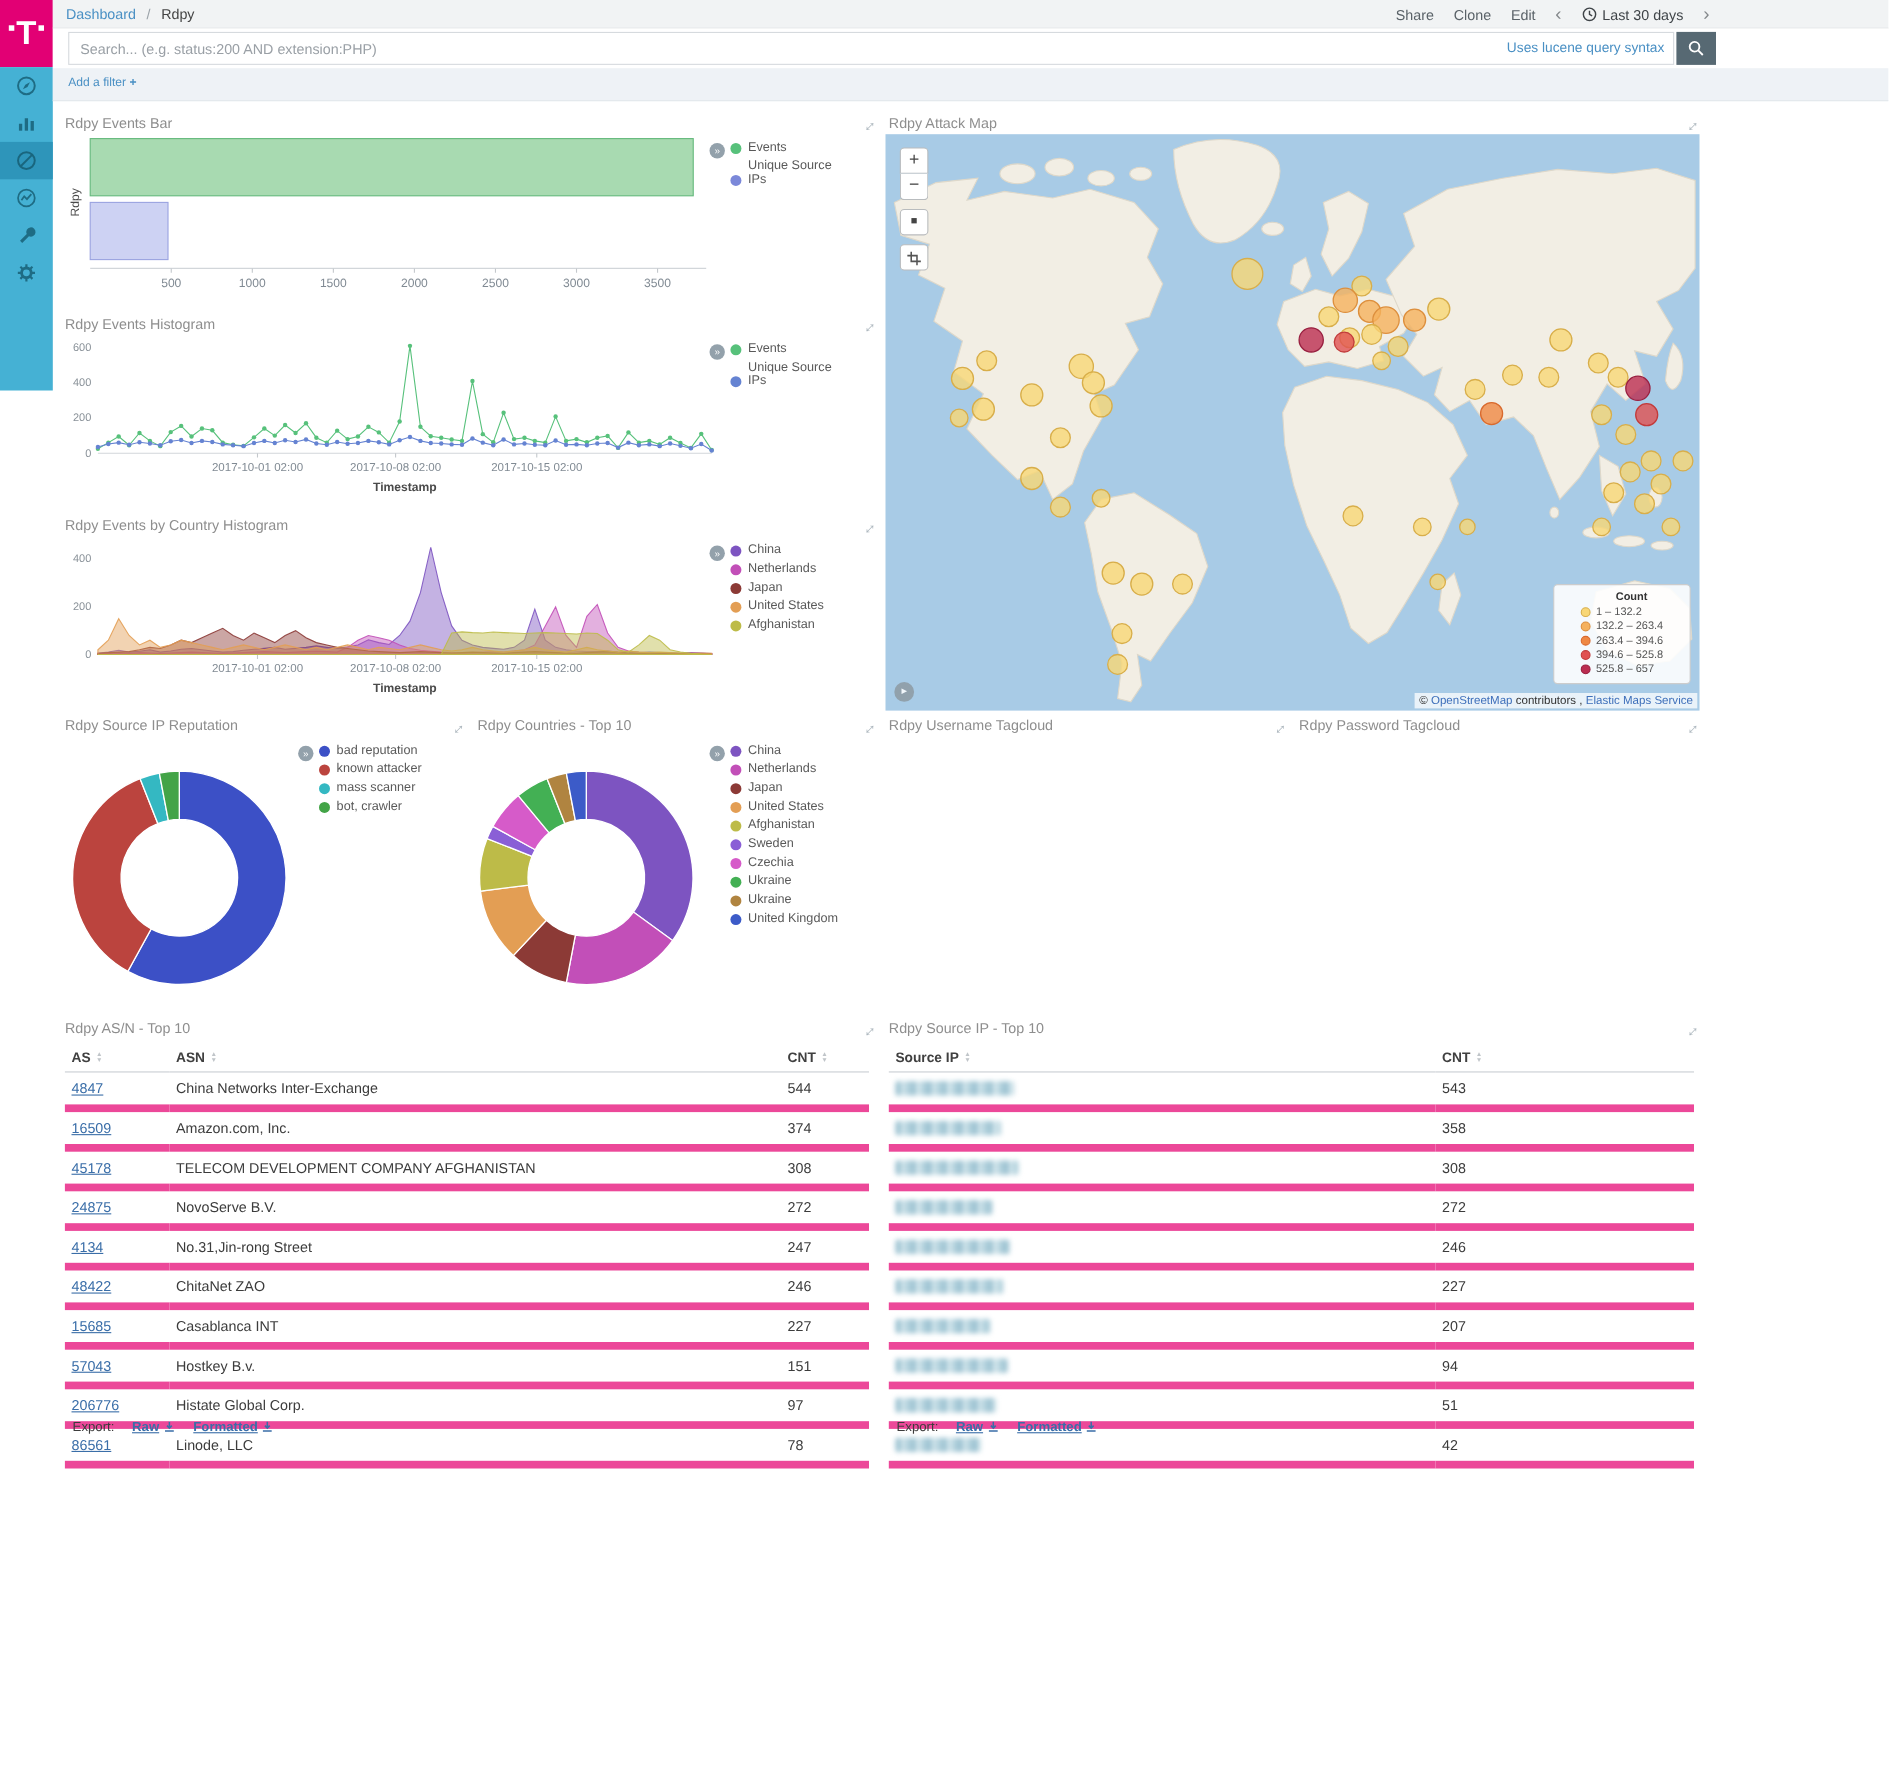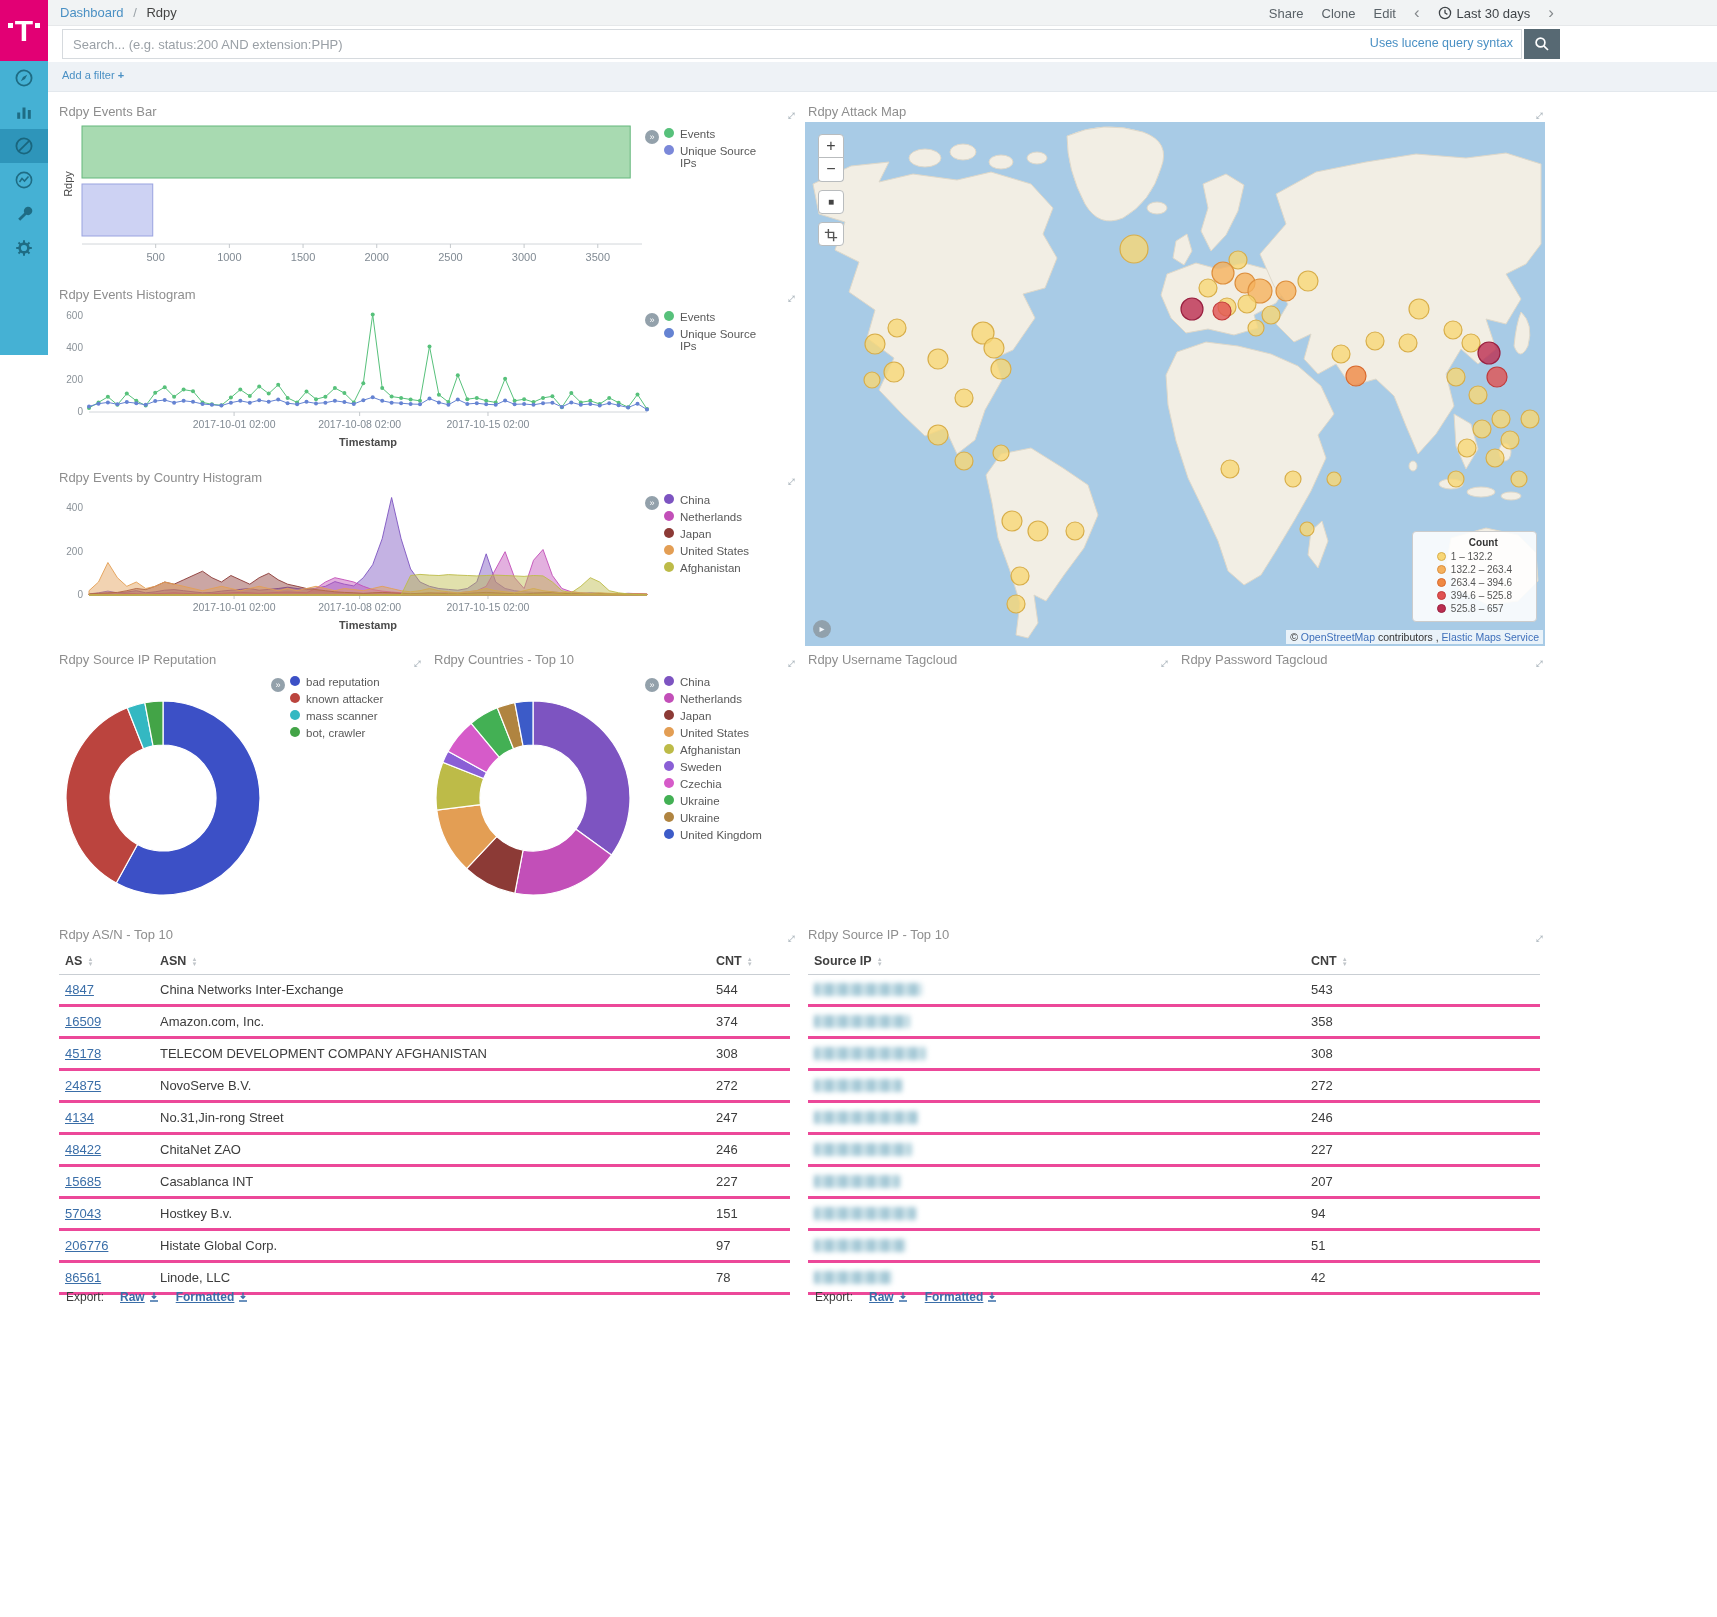--- a/index.html
+++ b/index.html
@@ -38,21 +38,21 @@
   .filterrow { position:absolute; left:48px; top:62px; width:1669px; height:30px; background:#eef2f6; border-bottom:1px solid #e3e8ed; }
   .addfilter { position:absolute; left:14px; top:7px; font-size:11px; color:#4a90c4; cursor:pointer; }
   .addfilter b { font-weight:bold; }
 
   
   .panel-title { position:absolute; font-size:13px; color:#8e8e8e; white-space:nowrap; }
   .expand { position:absolute; color:#aeb8bf; font-size:15px; transform:rotate(-45deg); cursor:pointer; line-height:1; }
   .lgd-toggle { position:absolute; width:14px; height:14px; border-radius:50%; background:#93a1ab; color:#fff; font-size:9px;
                 line-height:14px; text-align:center; cursor:pointer; }
   .legend { position:absolute; font-size:11.5px; color:#595959; }
-  .legend-item { display:flex; align-items:flex-start; gap:6px; margin-bottom:5px; cursor:pointer; }
+  .legend-item { display:flex; align-items:flex-end; gap:6px; margin-bottom:5px; cursor:pointer; }
   .legend-item .dot { width:10px; height:10px; border-radius:50%; flex:0 0 auto; }
 
   
   .map { position:absolute; left:805px; top:122px; width:740px; height:524px; background:#a8cbe6; overflow:hidden; }
   .map-ctrl { position:absolute; left:13px; top:12px; width:26px; }
   .map-btn { width:26px; height:24px; background:#fff; border:1px solid #b9bcbe; color:#444; font-size:16px; line-height:22px;
              text-align:center; cursor:pointer; }
   .map-btn.top { border-radius:4px 4px 0 0; }
   .map-btn.bot { border-radius:0 0 4px 4px; border-top:none; }
   .map-btn.solo { border-radius:4px; margin-top:8px; }
@@ -62,21 +62,21 @@
   .map-lgd-row { display:flex; align-items:center; gap:5px; margin:2px 16px; white-space:nowrap; }
   .map-lgd-dot { width:9px; height:9px; border-radius:50%; flex:0 0 auto; }
   .map-attrib { position:absolute; right:2px; bottom:2px; font-size:10.5px; color:#333; background:rgba(255,255,255,.75); padding:1px 4px; }
   .map-attrib a { color:#3e6fba; text-decoration:none; cursor:pointer; }
   .map-extent { position:absolute; left:8px; bottom:8px; width:18px; height:18px; border-radius:50%; background:#8d9aa3; opacity:.85;
                 color:#fff; font-size:10px; line-height:18px; text-align:center; cursor:pointer; }
 
   
   .vtable { position:absolute; border-collapse:collapse; font-size:13px; color:#3c3c3c; }
   .vtable th { text-align:left; font-weight:bold; padding:6px; border-bottom:1px solid #c9ced3; font-size:12.5px; color:#404040; cursor:pointer; }
-  .vtable td { padding:7px 6px; border-bottom:3px solid #ec4899; }
+  .vtable td { padding:7px 6px; border-bottom:7px solid #ec4899; }
   .sort { display:inline-flex; flex-direction:column; margin-left:5px; vertical-align:middle; }
   .sort i { font-style:normal; font-size:6px; line-height:5px; color:#c0c5c9; }
   .as-link { color:#3a6ea8; text-decoration:underline; cursor:pointer; }
   .blur-ip { height:13px; border-radius:2px; filter:blur(2.5px); background:repeating-linear-gradient(90deg,#9dc3d2 0 5px,#d4e6ec 5px 9px,#b3d2dd 9px 14px); }
   .export { position:absolute; font-size:12px; color:#3c3c3c; display:flex; gap:16px; align-items:center; }
   .exp-link { color:#3a6ea8; text-decoration:underline; cursor:pointer; display:inline-flex; align-items:center; gap:3px;font-weight:bold; }
 </style>
 </head>
 <body>
 

